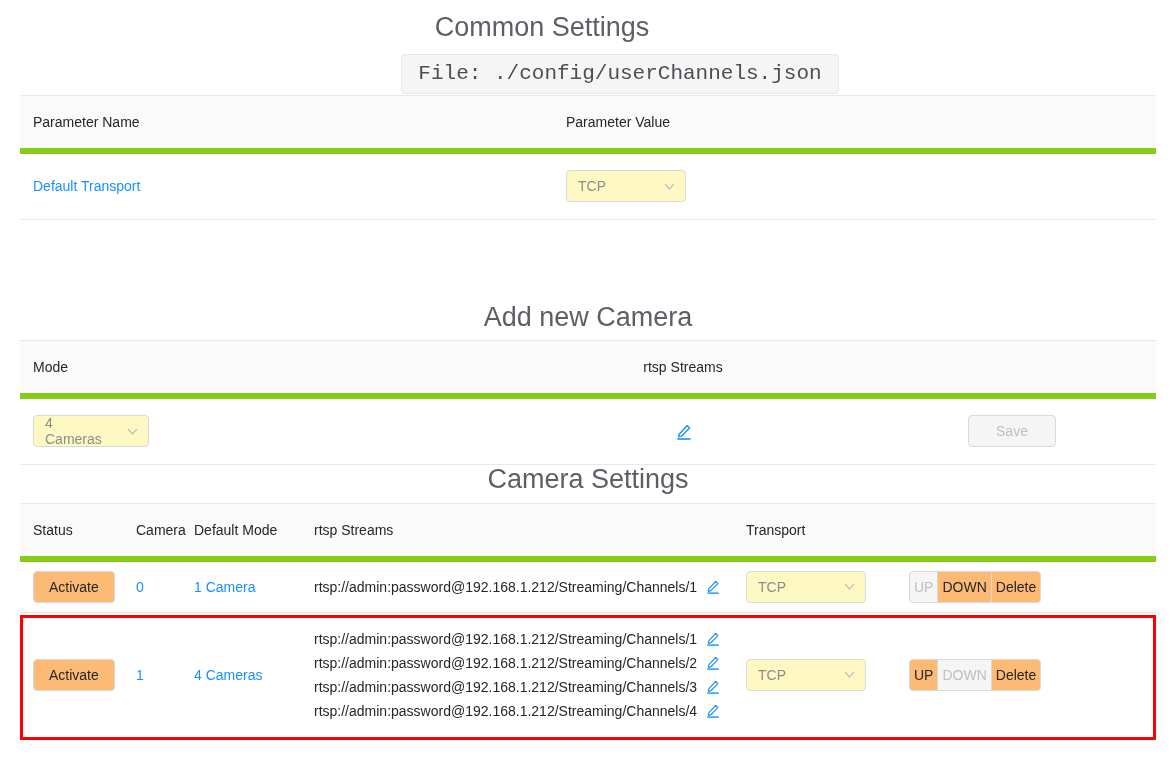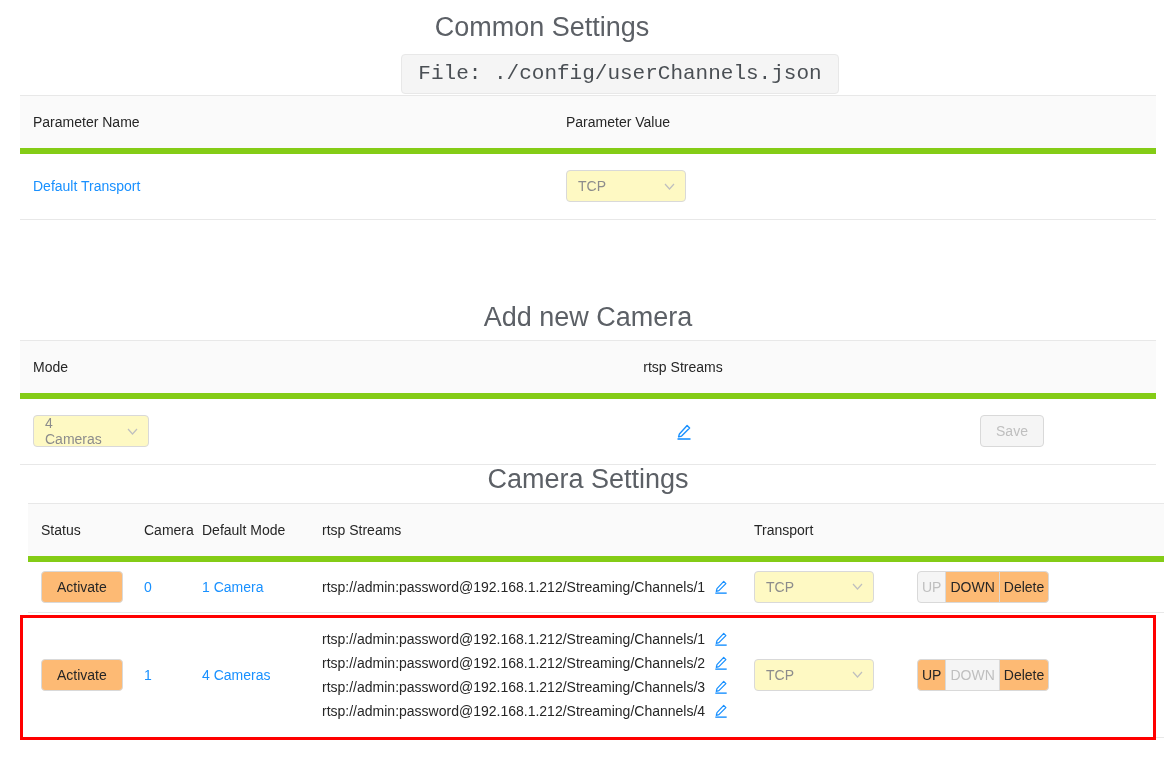--- a/index.html
+++ b/index.html
@@ -120,21 +120,21 @@
     color: #262626;
     cursor: pointer;
     white-space: nowrap;
   }
   .btn.disabled {
     color: #bfbfbf;
     background: #f5f5f5;
     border-color: #d9d9d9;
     cursor: not-allowed;
   }
-  .btn-save { width: 64px; padding: 8px; }
+  .btn-save { width: 88px; padding: 8px; }
 
   .btn-group { display: inline-flex; }
   .btn-group .btn {
     border-radius: 0;
     margin-left: -1px;
     padding: 0 4px;
   }
   .btn-group .btn:first-child {
     border-radius: 4px 0 0 4px;
     margin-left: 0;
@@ -258,21 +258,21 @@
           <td style="text-align:center">
             <span class="btn btn-save disabled">Save</span>
           </td>
         </tr>
       </tbody>
     </table>
   </div>
 
   <div class="abs section-title" style="left:0; top:466px; width:1176px;">Camera Settings</div>
 
-  <div class="abs" style="left:8px; top:503px; width:936px;">
+  <div class="abs" style="left:0; top:503px; width:936px;">
     <table class="tbl">
       <colgroup>
         <col style="width:116px">
           <col style="width:58px">
           <col style="width:120px">
         <col style="width:432px">
           <col style="width:163px">
           <col style="width:247px">
       </colgroup>
       <thead>

